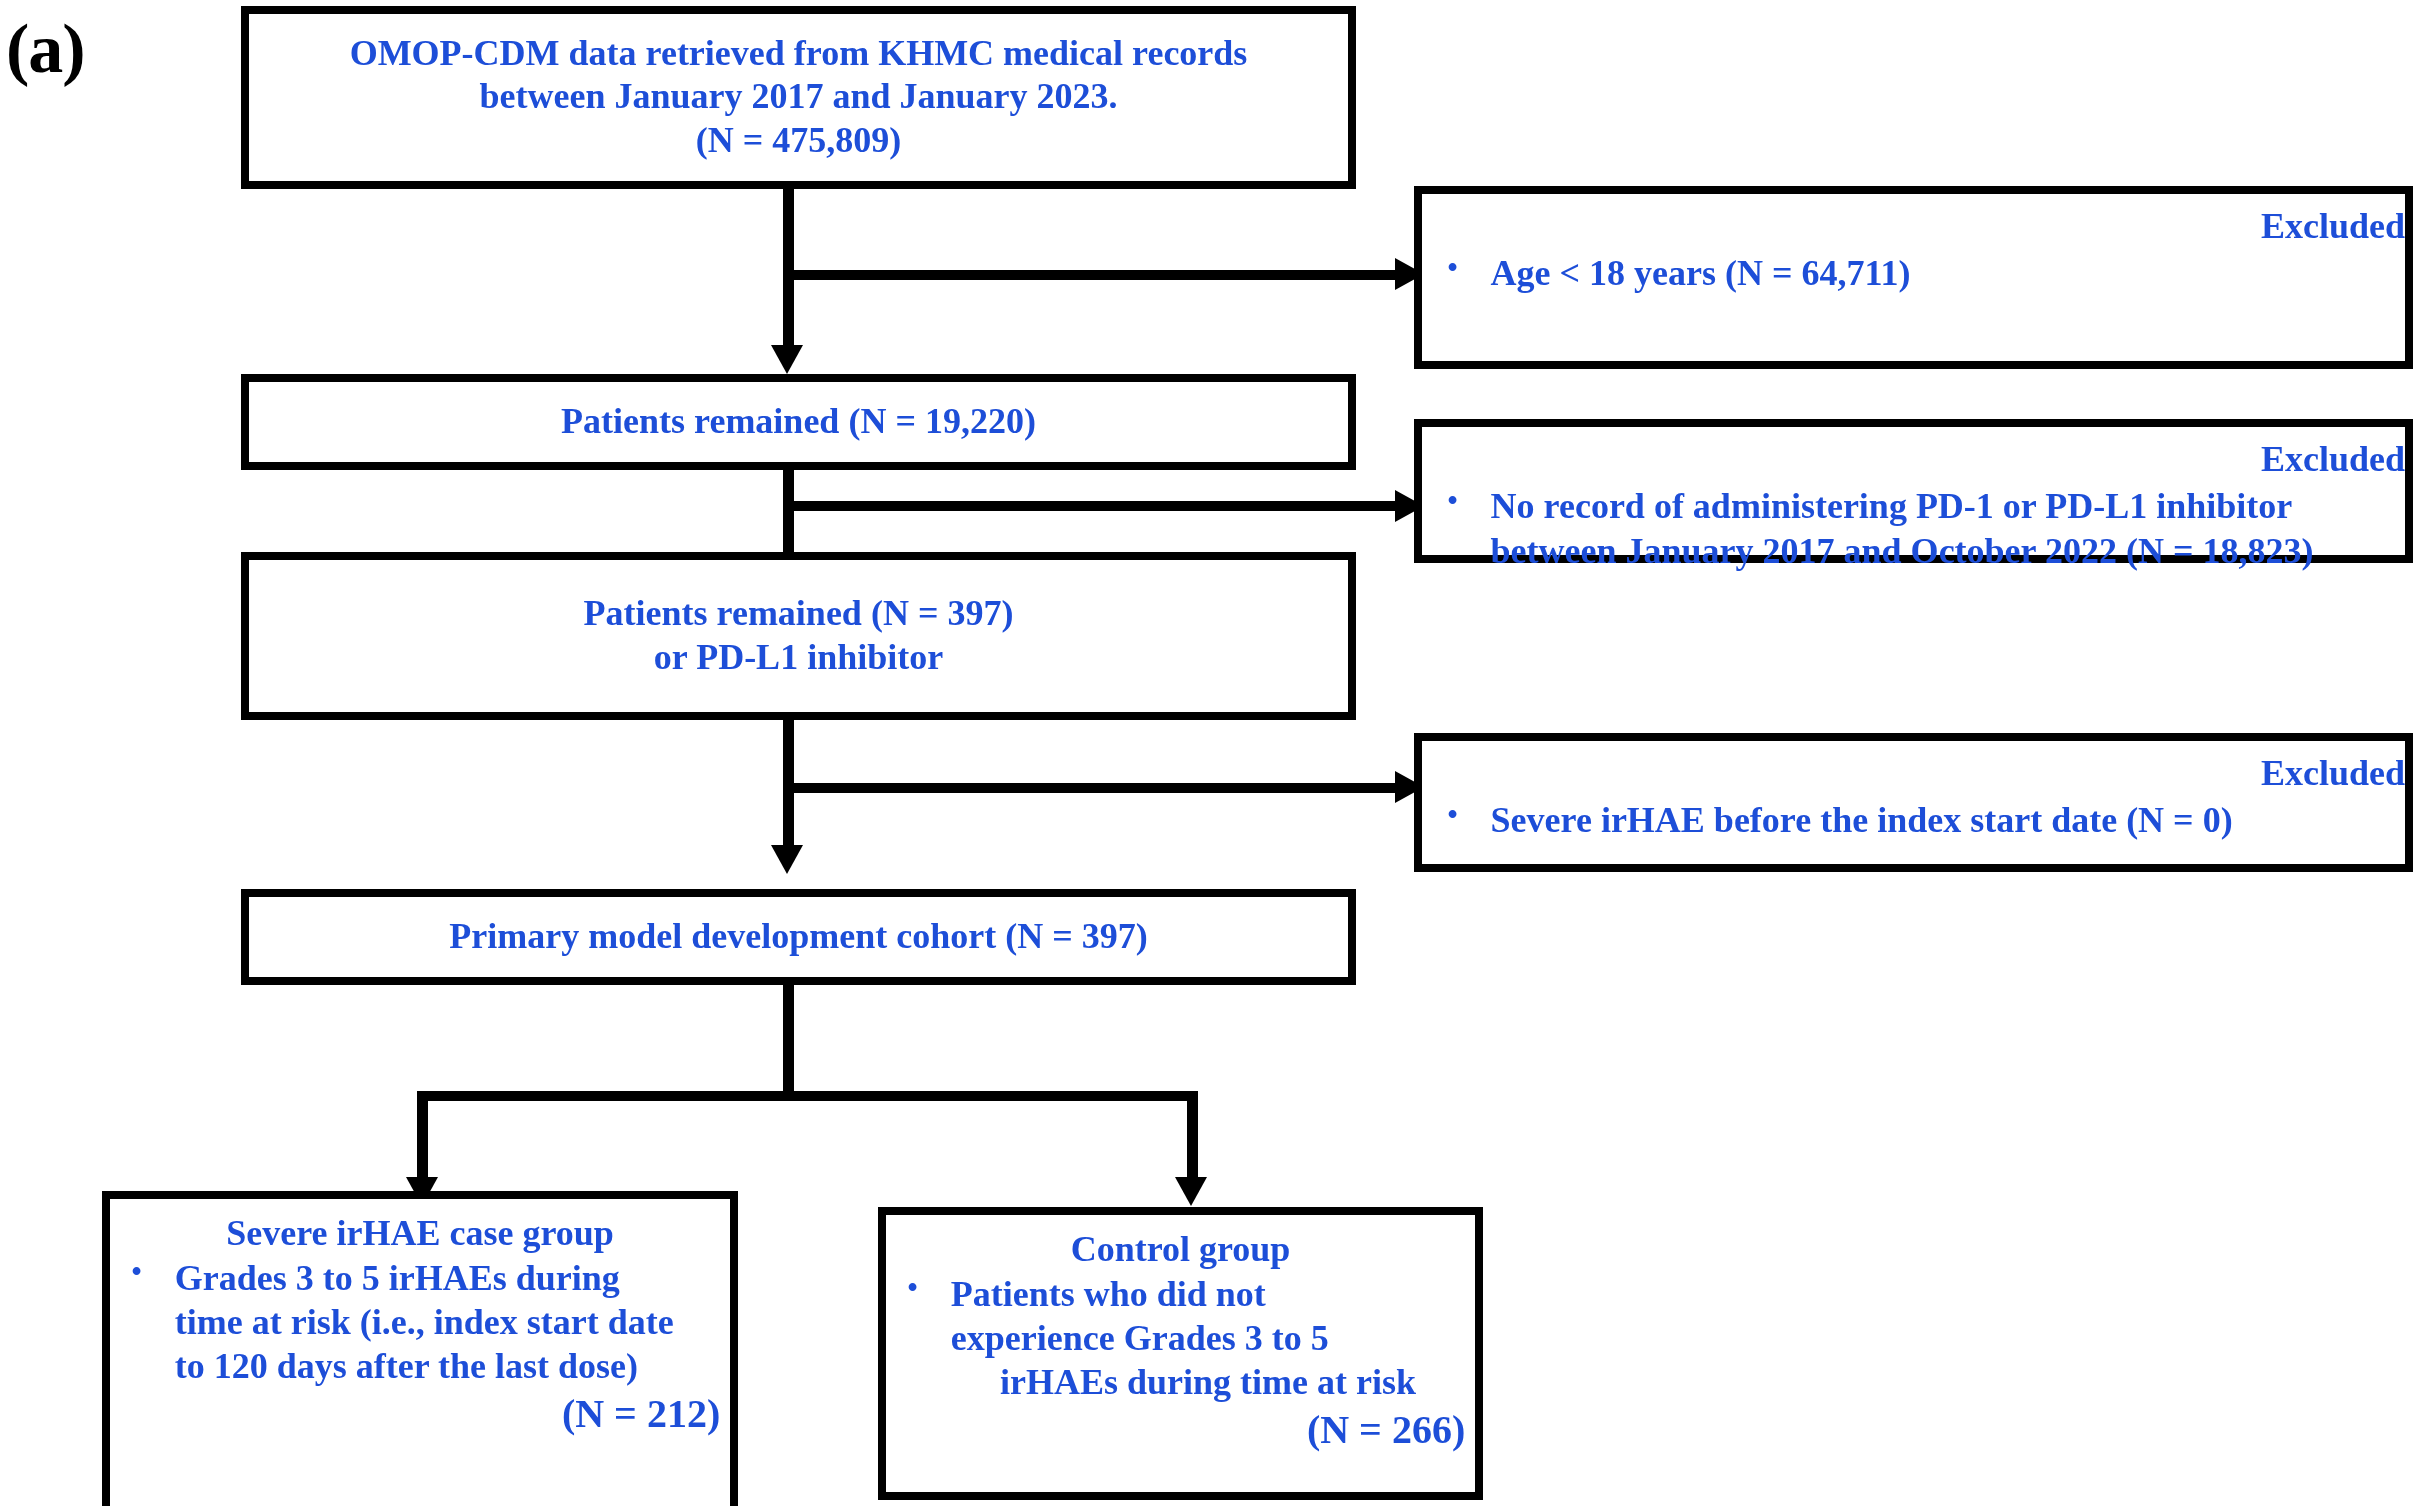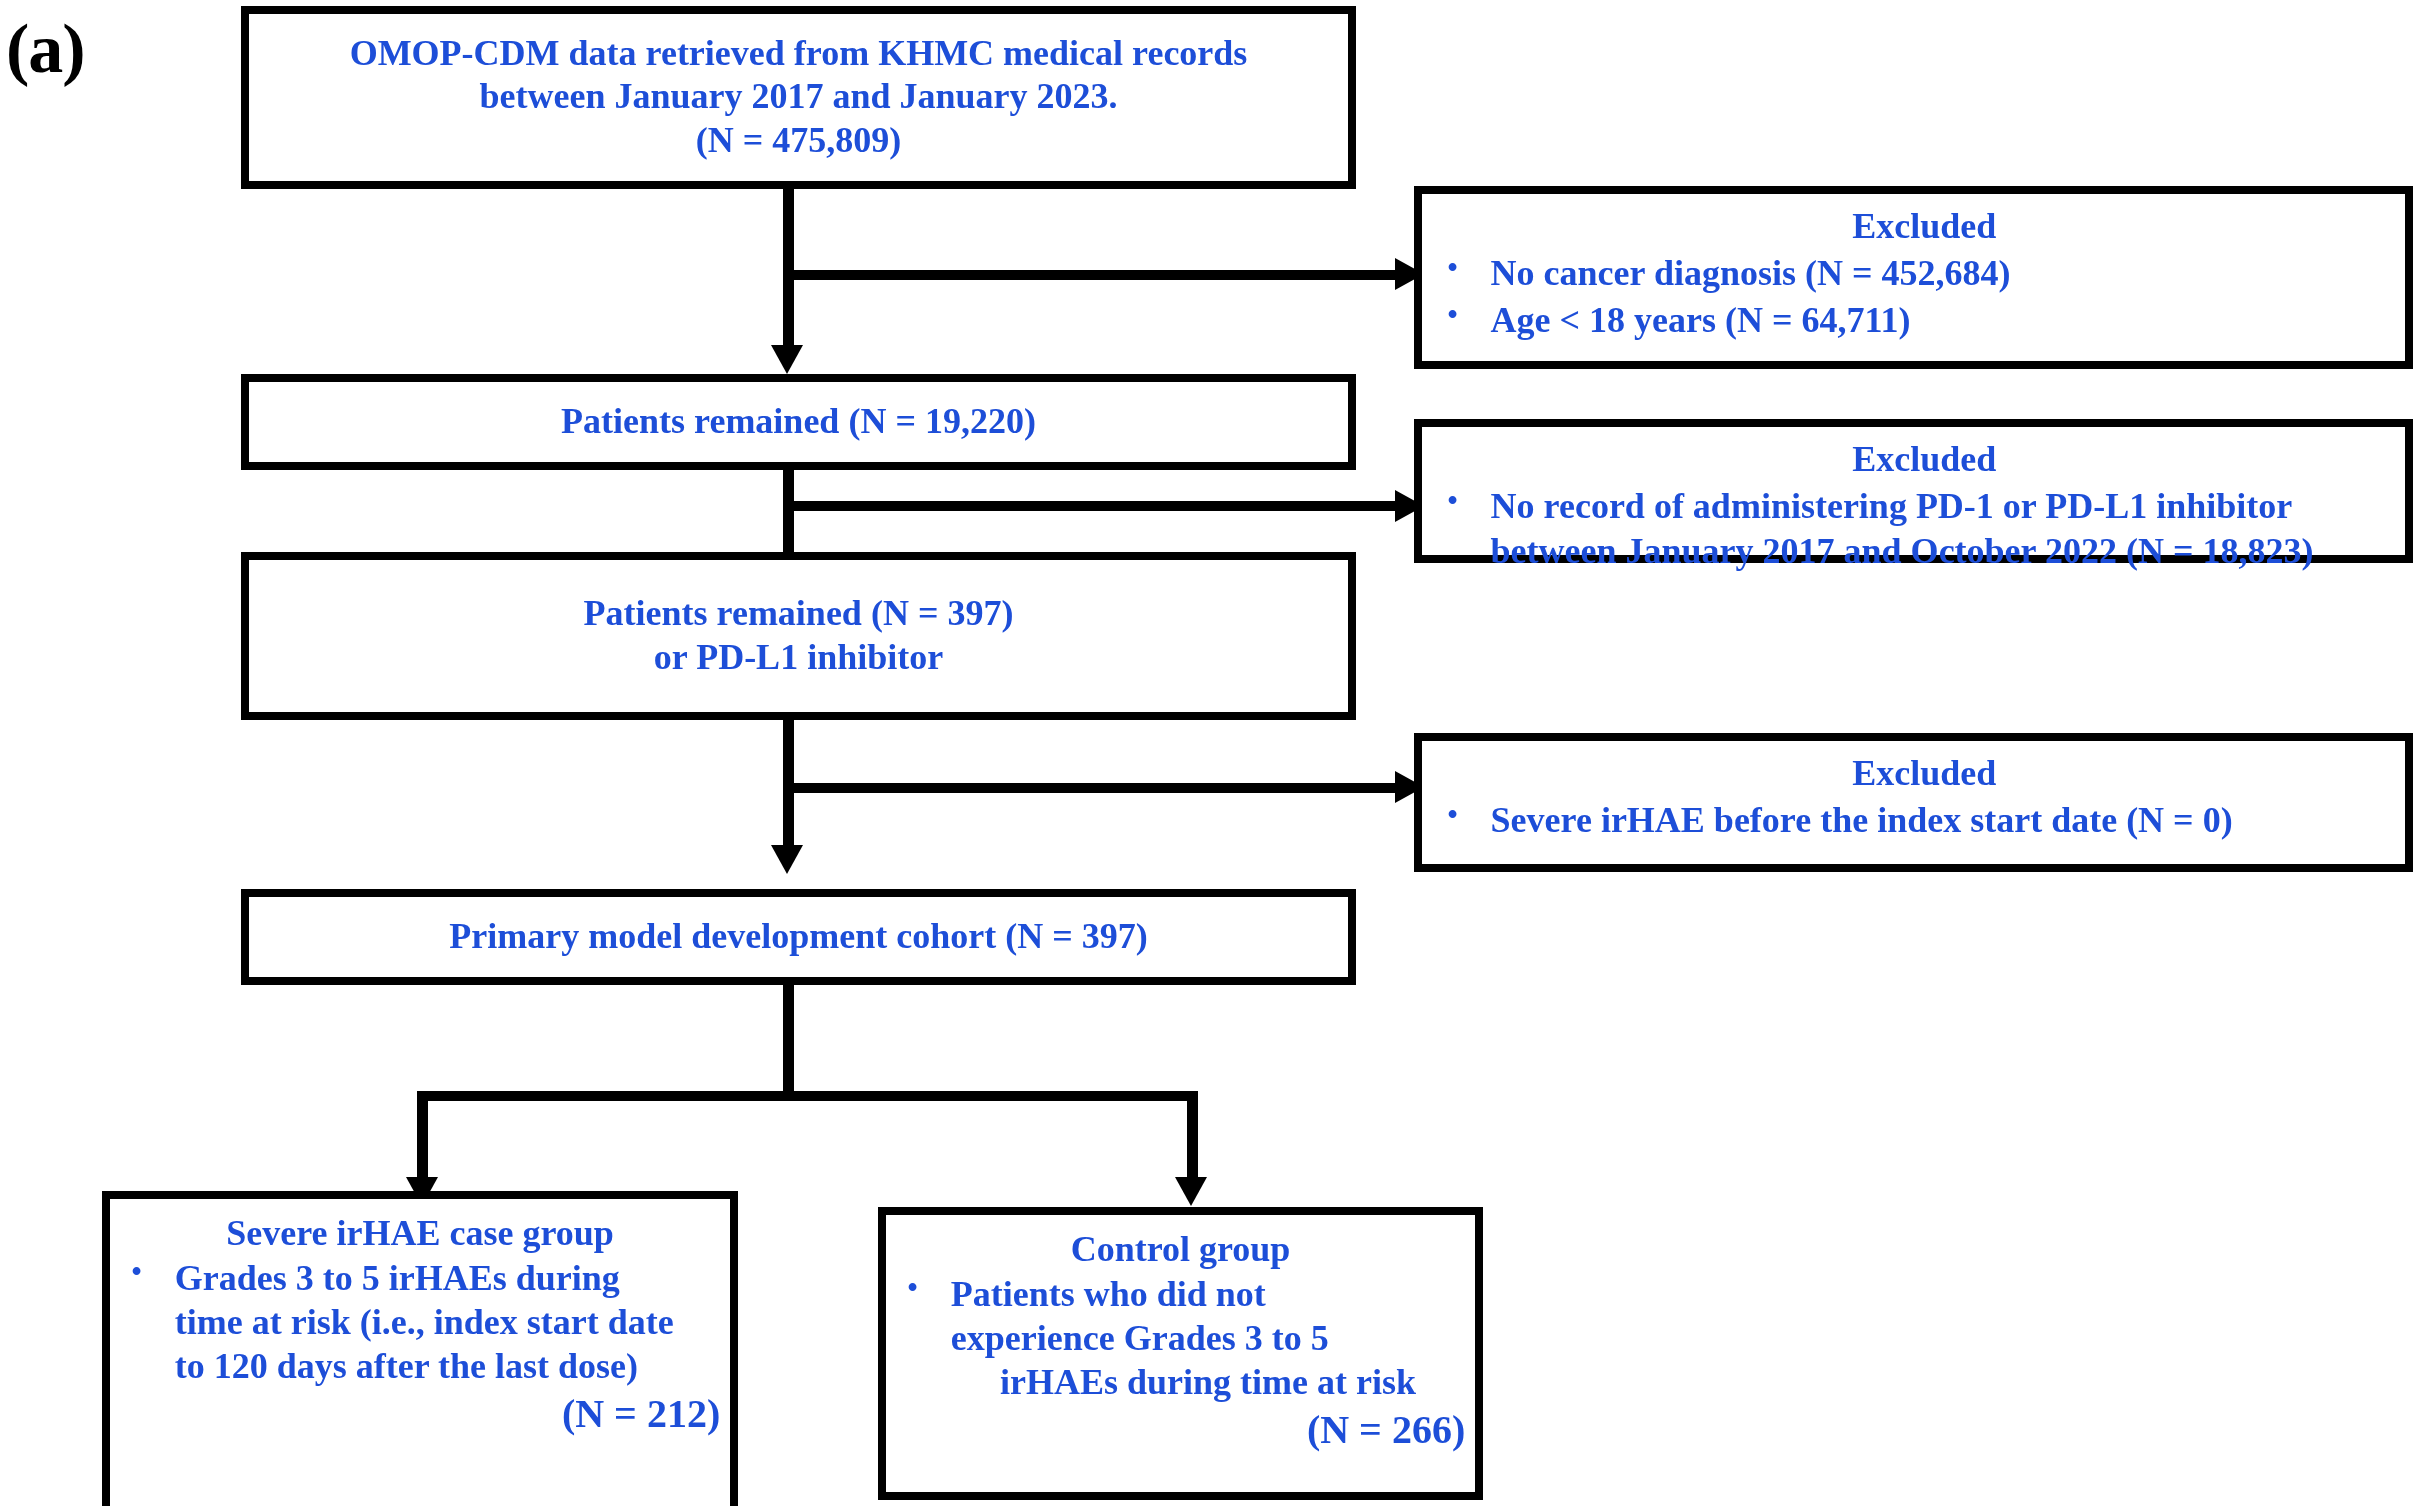--- a/index.html
+++ b/index.html
@@ -46,21 +46,21 @@
   }
 
   
   .excl {
     padding: 9.8px 0 9.8px 17.6px;
     justify-content: flex-start;
   }
   .excl .hdr {
     font-size: 36px;
     line-height: 1.25;
-    text-align: center;
+    text-align: right;
     padding-left: 3.9px;
   }
   .bullets {
     list-style: none;
     margin: 0;
     padding: 0;
   }
   .bullets li {
     position: relative;
     font-size: 36px;
@@ -152,23 +152,20 @@
   </div>
 
   <div class="vline" style="left:783px; top:189px; width:10.7px; height:158px;"></div>
   <div class="arrow-down" style="left:771px; top:345px;"></div>
   <div class="hline" style="left:788px; top:270px; height:9.8px; width:614px;"></div>
   <div class="arrow-right" style="left:1395px; top:258px;"></div>
 
   <div class="node excl" style="left:1414px; top:186px; width:999px; height:183px;">
     <div class="hdr">Excluded</div>
     <ul class="bullets">
-      <li>
-        <span class="sub">No cancer diagnosis (N = 452,684)</span>
-      </li>
       <li>
         <span class="sub">Age &lt; 18 years (N = 64,711)</span>
       </li>
     </ul>
   </div>
 
   <div class="node" style="left:241px; top:374px; width:1115px; height:96px;">
     <div class="line">Patients remained (N = 19,220)</div>
   </div>
 

